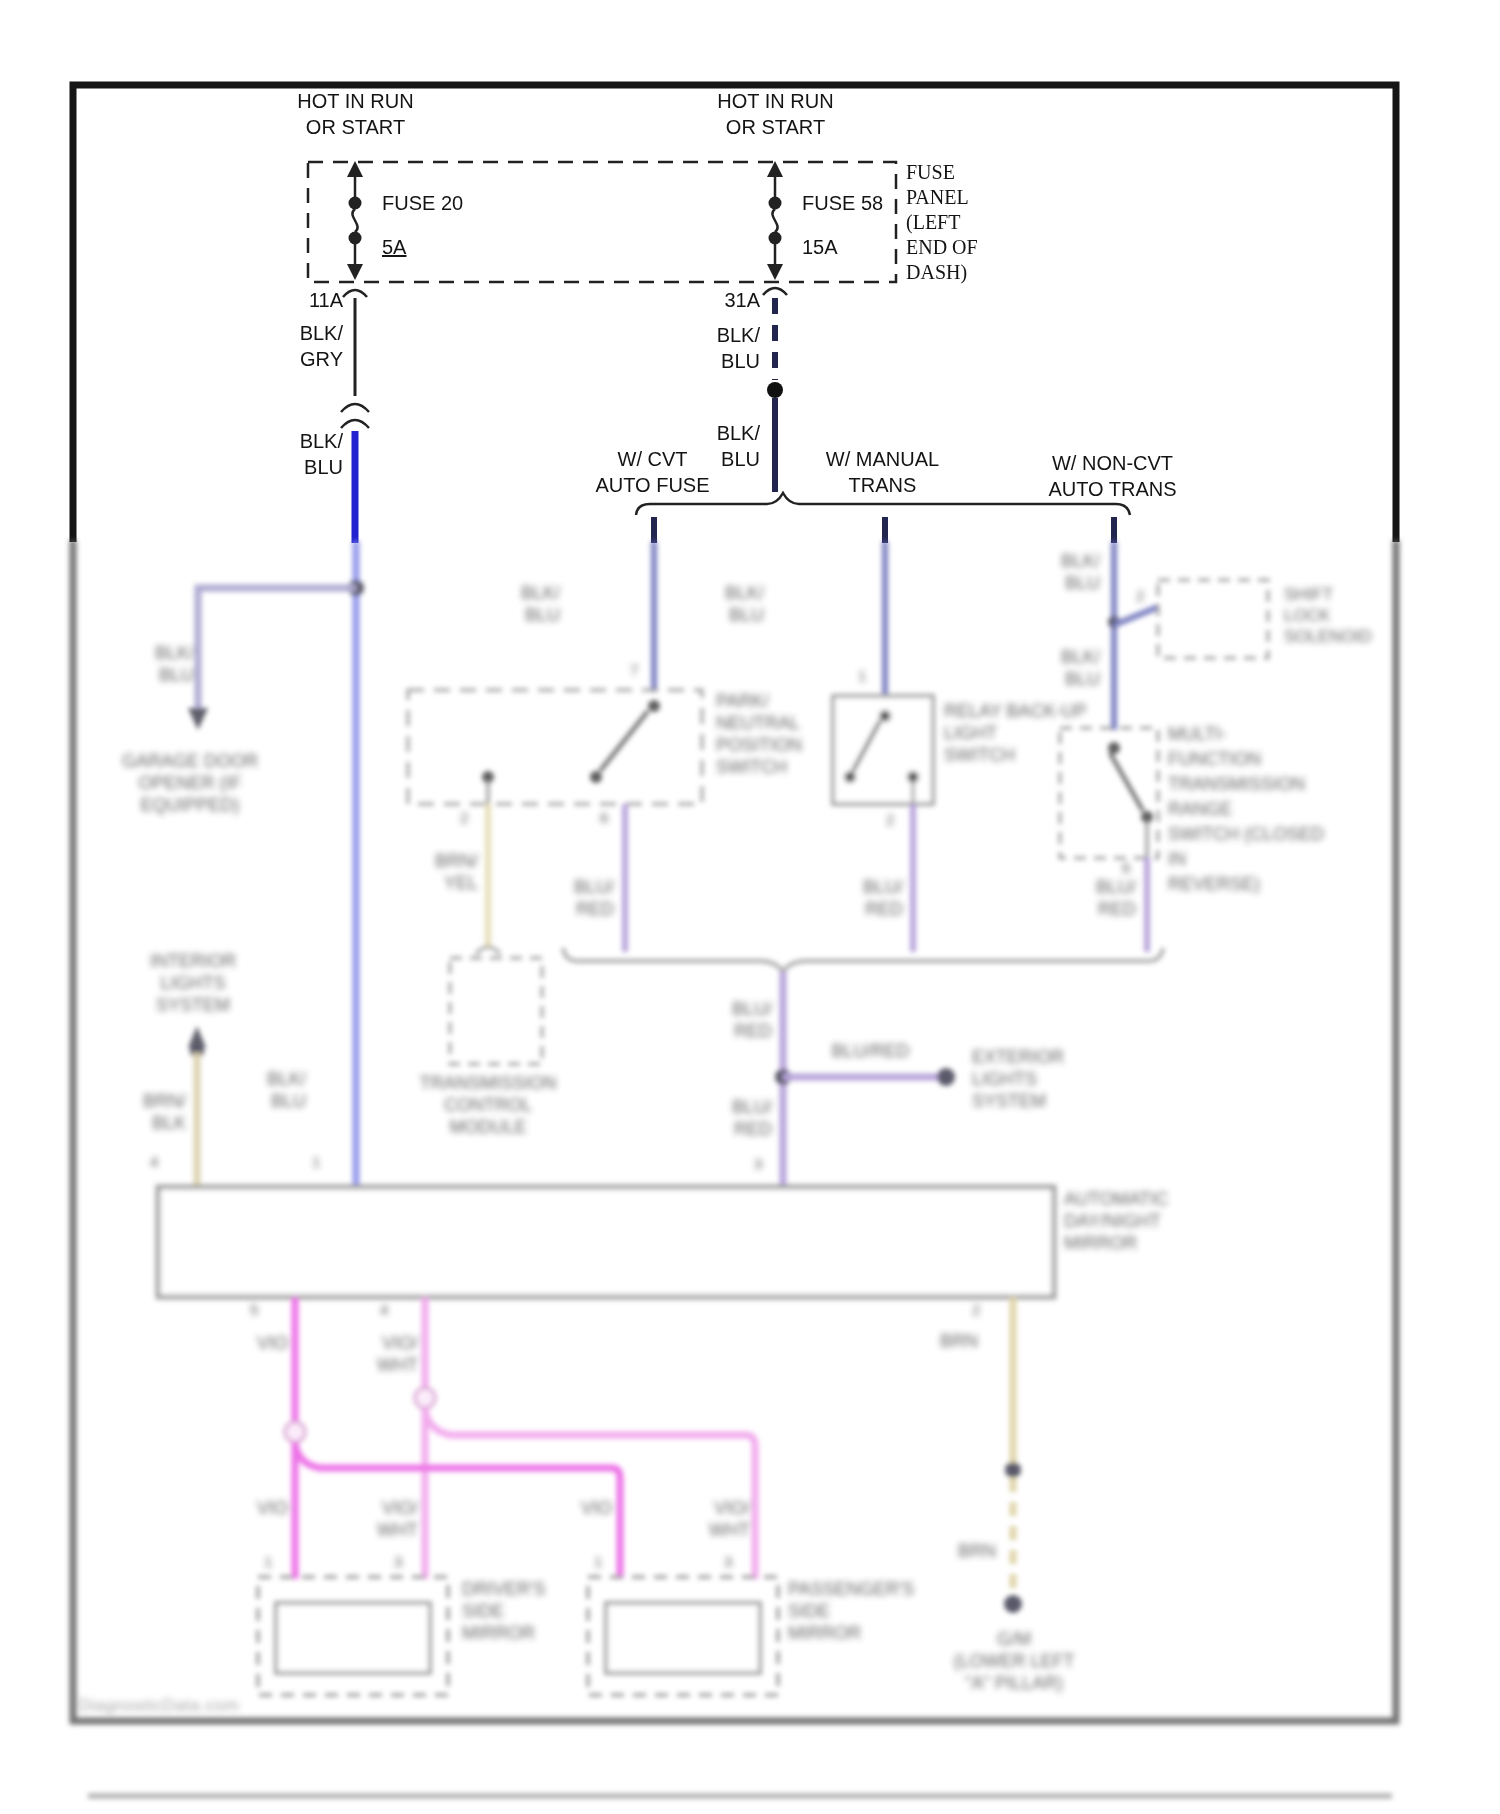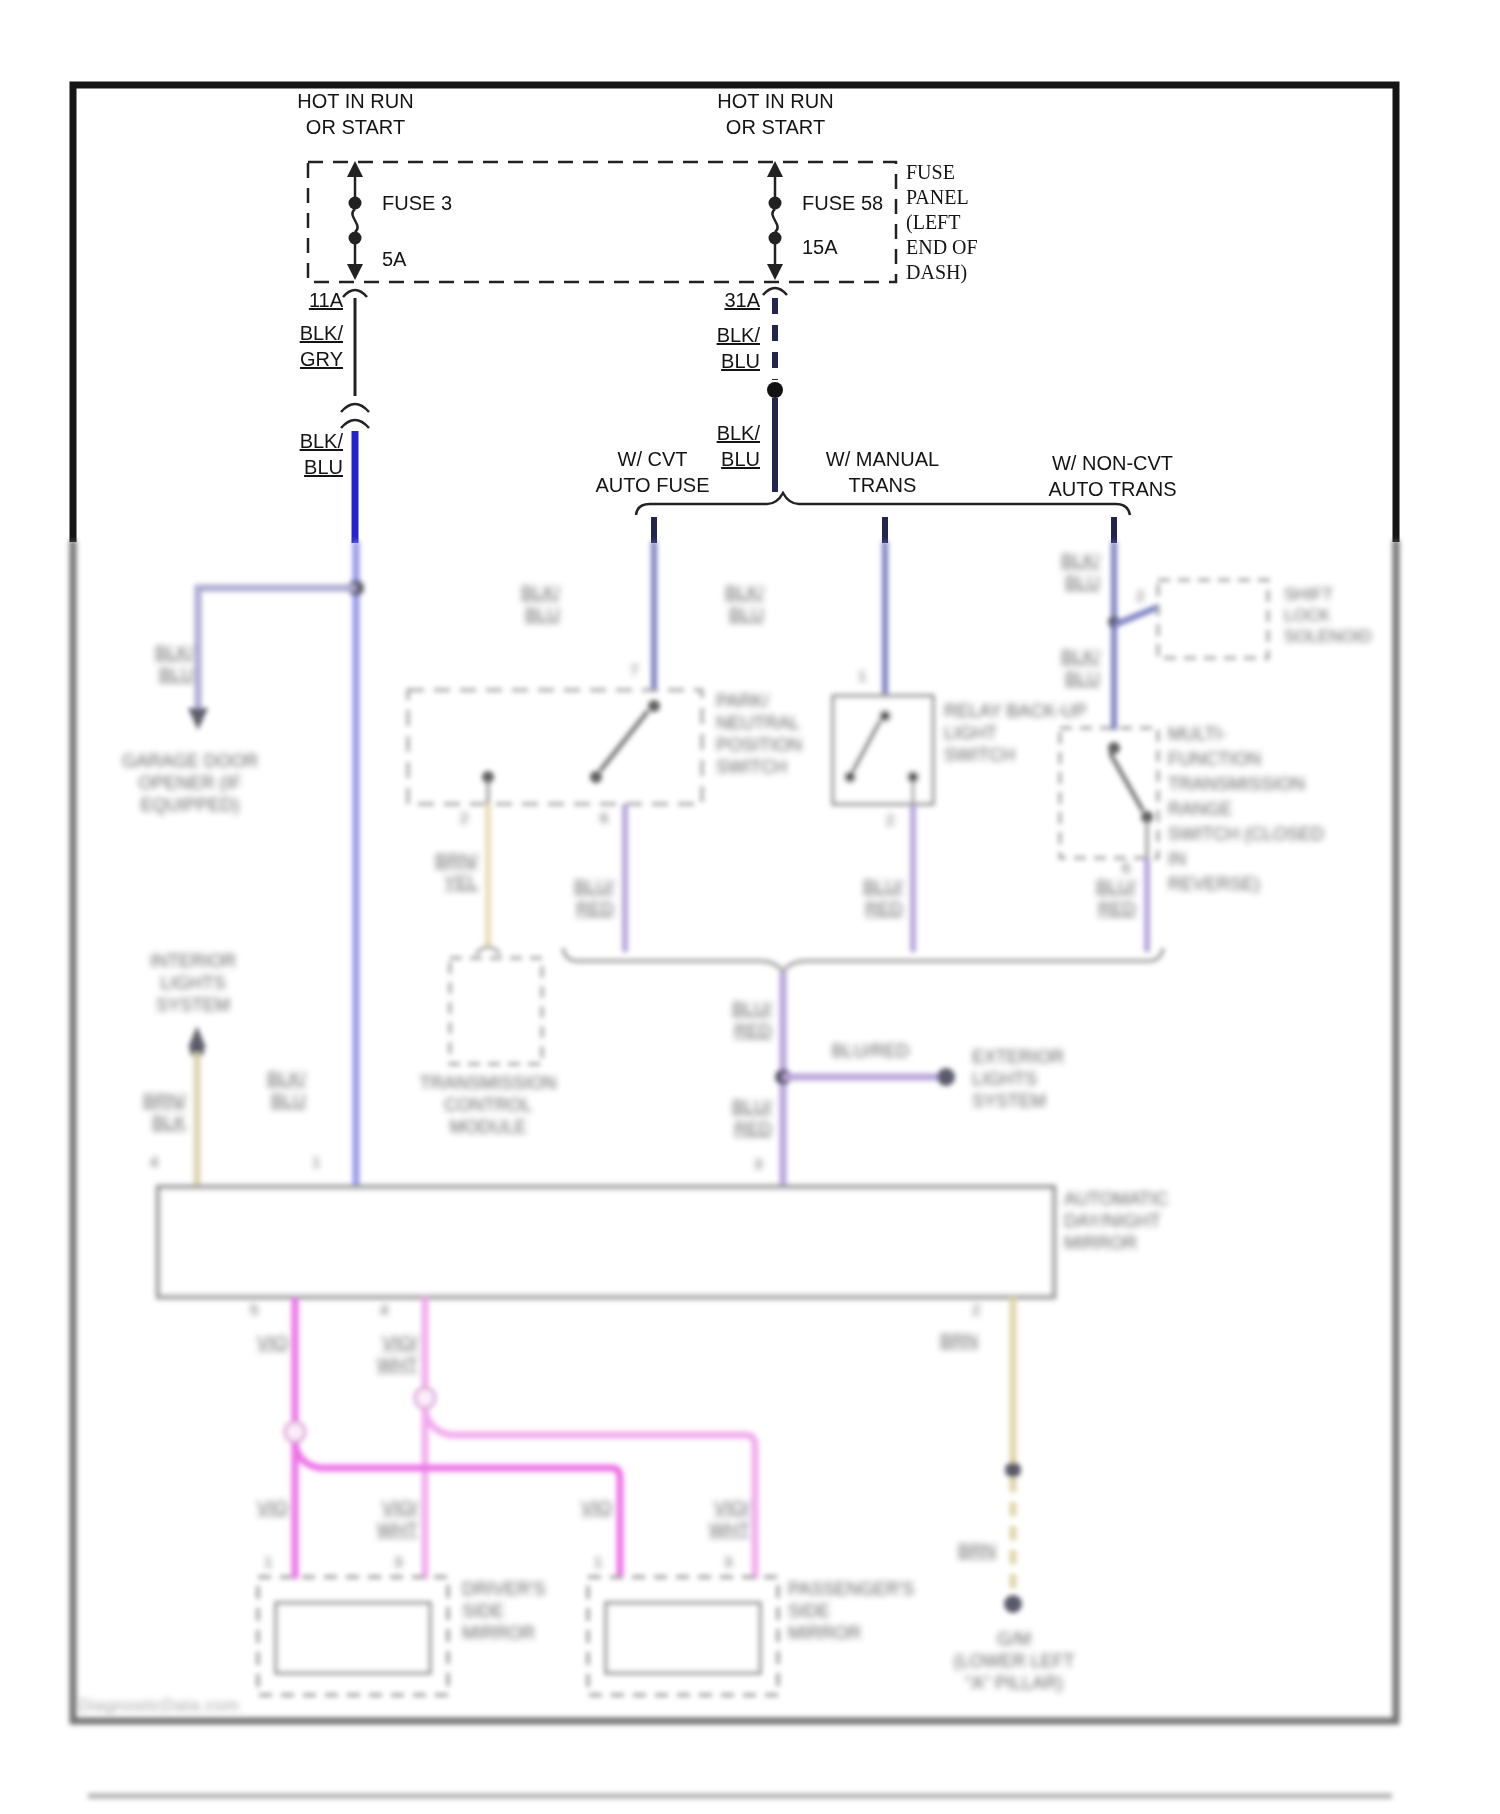--- a/index.html
+++ b/index.html
@@ -1,20 +1,20 @@
 <!DOCTYPE html>
 <html><head>
 <meta charset="utf-8">
 <style>
   html,body{margin:0;padding:0;background:#fff;}
   .page{position:relative;width:1500px;height:1814px;background:#ffffff;overflow:hidden;
         font-family:"Liberation Sans",sans-serif;}
   .lb{position:absolute;white-space:pre-line;font-size:20px;line-height:26px;color:#141414;}
   .c{text-align:center;}
-  .r{text-align:right;text-decoration:underline;}
+  .r{text-align:right;}
   .svgabs{position:absolute;left:0;top:0;}
   .bz{position:absolute;left:0;top:0;width:1500px;height:1814px;filter:blur(3px);opacity:.8;}
   .bz .lb{font-size:18px;line-height:22px;color:#3c3c3c;}
   .pin{position:absolute;font-size:15px;line-height:16px;color:#333;}
   .wm{position:absolute;font-size:17px;color:#8d8d8d;letter-spacing:.5px;}
   .mf{line-height:25px !important;}
   .sl{font-size:17px !important;line-height:21px !important;}
 </style>
 </head>
 <body>
@@ -145,22 +145,22 @@
       <line x1="1013" y1="1478" x2="1013" y2="1594" stroke="#d9cb98" stroke-width="7" stroke-dasharray="14 10"></line>
       <circle cx="1013" cy="1604" r="9" fill="#35354a"></circle>
     </g>
   </svg>
 
   <div>
     <div class="lb c" style="left:258px;top:88px;width:195px;">HOT IN RUN
 OR START</div>
     <div class="lb c" style="left:678px;top:88px;width:195px;">HOT IN RUN
 OR START</div>
-    <div class="lb" style="left:382px;top:190px;">FUSE 3</div>
-    <div class="lb" style="left:382px;top:246px;">5A</div>
+    <div class="lb" style="left:382px;top:190px;">FUSE 20</div>
+    <div class="lb" style="left:382px;top:234px;text-decoration:underline;">5A</div>
     <div class="lb" style="left:802px;top:190px;">FUSE 58</div>
     <div class="lb" style="left:802px;top:234px;text-align:center;">15A</div>
     <div class="lb" style="left:906px;top:160px;width:140px;line-height:25px;font-family:Liberation Serif, serif;">FUSE
 PANEL
 (LEFT
 END OF
 DASH)</div>
     <div class="lb r" style="left:295px;top:287px;width:48px;">11A</div>
     <div class="lb r" style="left:712px;top:287px;width:48px;">31A</div>
     <div class="lb r" style="left:283px;top:320px;width:60px;">BLK/

